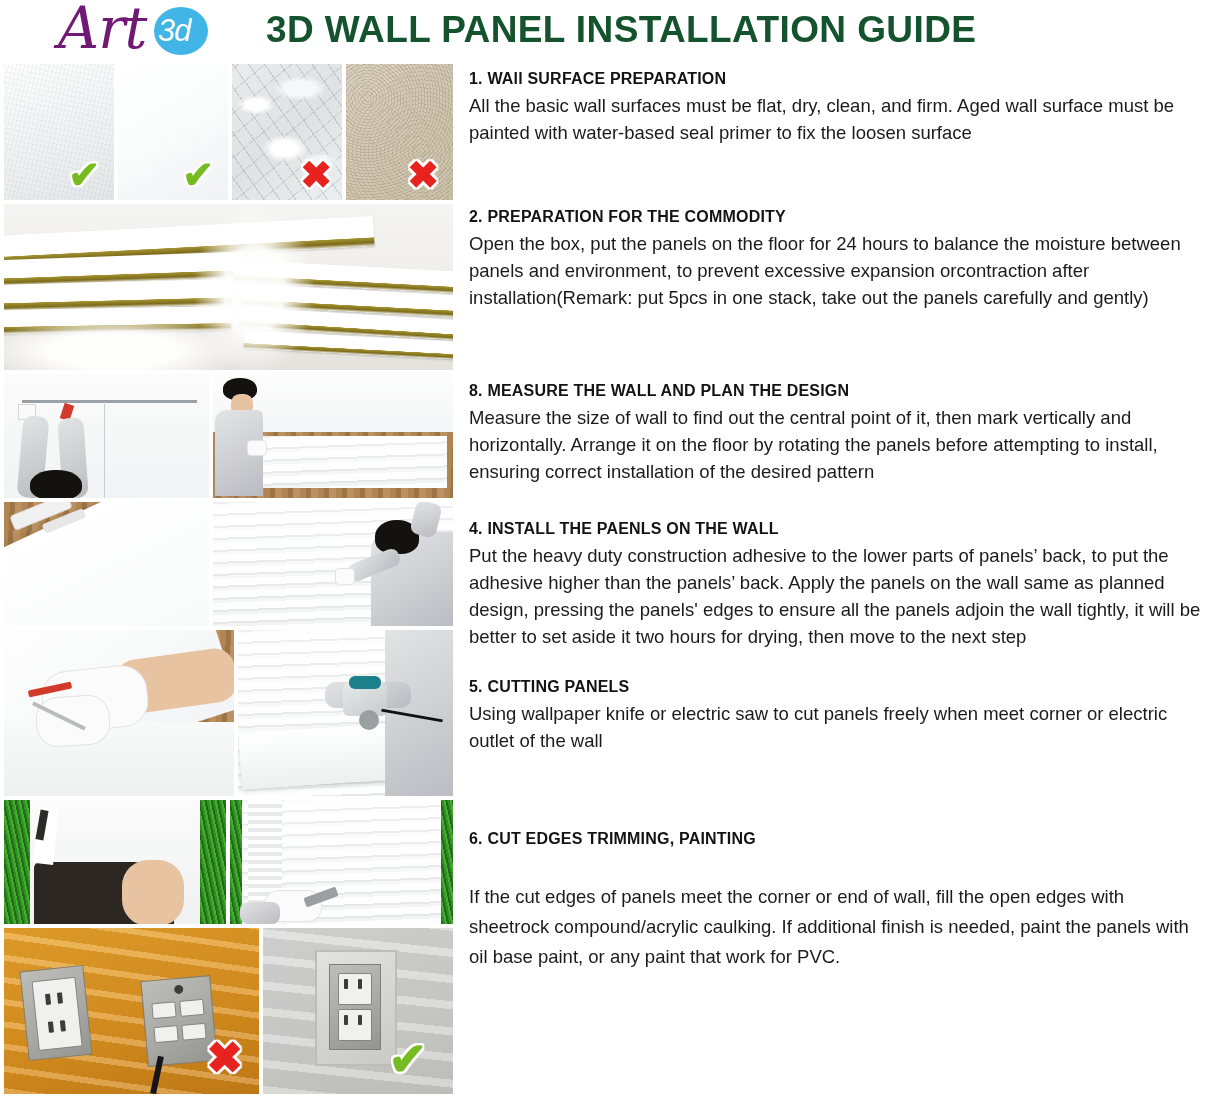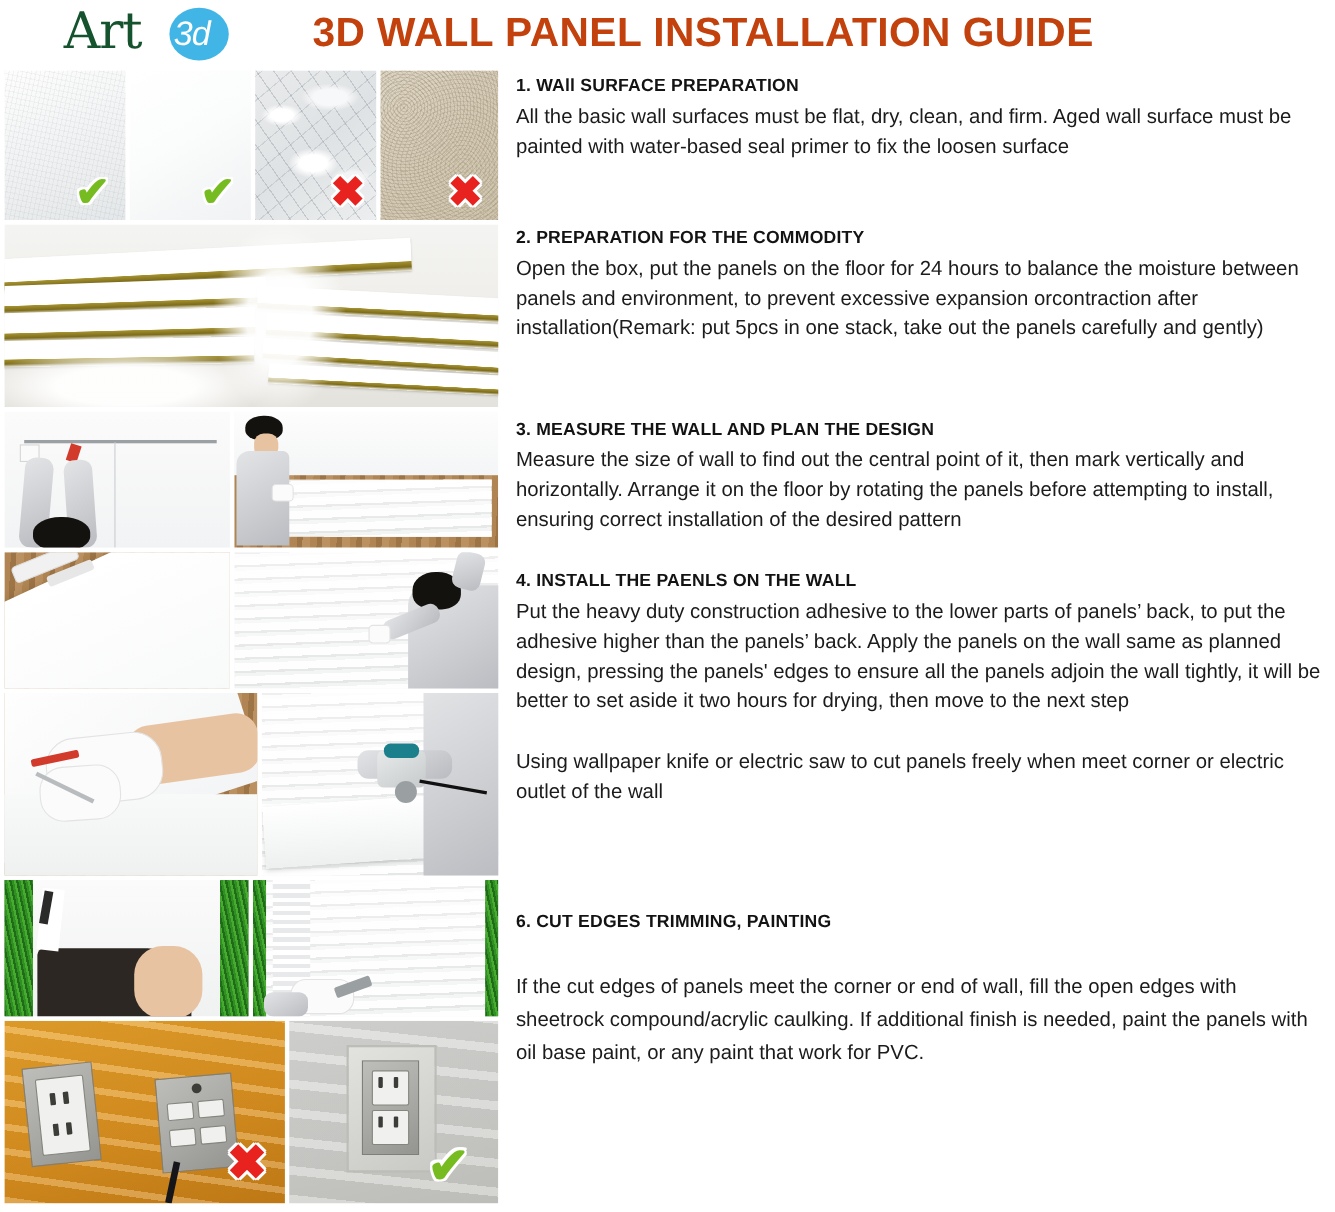--- a/index.html
+++ b/index.html
@@ -28,23 +28,24 @@
     position: relative;
     width: 180px;
     height: 56px;
     flex: 0 0 auto;
   }
   #logo-art {
     position: absolute;
     left: 0;
     top: -2px;
     font-family: "DejaVu Serif", serif;
-    font-size: 46px;
+    font-style: italic;
+    font-size: 57px;
     letter-spacing: -1px;
-    color: #14532d;
+    color: #701a75;
     line-height: 56px;
   }
   #logo-circle {
     position: absolute;
     left: 96px;
     top: 5px;
     width: 54px;
     height: 48px;
     border-radius: 50%;
     background: #41b6e6;
@@ -60,22 +61,22 @@
     font-family: Liberation Sans, sans-serif;
     font-style: italic;
     font-size: 31px;
     color: #ffffff;
     letter-spacing: -1px;
   }
   #doc-title {
     font-size: 37px;
     font-weight: bold;
     letter-spacing: 0.4px;
-    color: #c2410c;
-    margin-left: 46px;
+    color: #14532d;
+    margin-left: 28px;
     white-space: nowrap;
   }
 
   
   #content {
     position: relative;
     height: 1042px;
   }
   #photo-column {
     position: absolute;
@@ -419,30 +420,31 @@
       <h2 class="sec-head">1. WAll SURFACE PREPARATION</h2>
       <p class="sec-body">All the basic wall surfaces must be flat, dry, clean, and firm. Aged wall surface must be painted with water-based seal primer to fix the loosen surface</p>
     </div>
 
     <div class="section" style="top:148px;">
       <h2 class="sec-head">2. PREPARATION FOR THE COMMODITY</h2>
       <p class="sec-body">Open the box, put the panels on the floor for 24 hours to balance the moisture between panels and environment, to prevent excessive expansion orcontraction after installation(Remark: put 5pcs in one stack, take out the panels carefully and gently)</p>
     </div>
 
     <div class="section" style="top:322px;">
-      <h2 class="sec-head">3. MEASURE THE WALL AND PLAN THE DESIGN</h2>
+      <h2 class="sec-head">8. MEASURE THE WALL AND PLAN THE DESIGN</h2>
       <p class="sec-body">Measure the size of wall to find out the central point of it, then mark vertically and horizontally. Arrange it on the floor by rotating the panels before attempting to install, ensuring correct installation of the desired pattern</p>
     </div>
 
     <div class="section" style="top:460px;">
       <h2 class="sec-head">4. INSTALL THE PAENLS ON THE WALL</h2>
       <p class="sec-body">Put the heavy duty construction adhesive to the lower parts of panels’ back, to put the adhesive higher than the panels’ back. Apply the panels on the wall same as planned design, pressing the panels' edges to ensure all the panels adjoin the wall tightly, it will be better to set aside it two hours for drying, then move to the next step</p>
     </div>
 
     <div class="section" style="top:618px;">
+      <h2 class="sec-head">5. CUTTING PANELS</h2>
       <p class="sec-body">Using wallpaper knife or electric saw to cut panels freely when meet corner or electric outlet of the wall</p>
     </div>
 
     <div class="section" style="top:770px;">
       <h2 class="sec-head">6. CUT EDGES TRIMMING, PAINTING</h2>
       <p class="sec-body loose">If the cut edges of panels meet the corner or end of wall, fill the open edges with sheetrock compound/acrylic caulking. If additional finish is needed, paint the panels with oil base paint, or any paint that work for PVC.</p>
     </div>
 
 
   </div>

